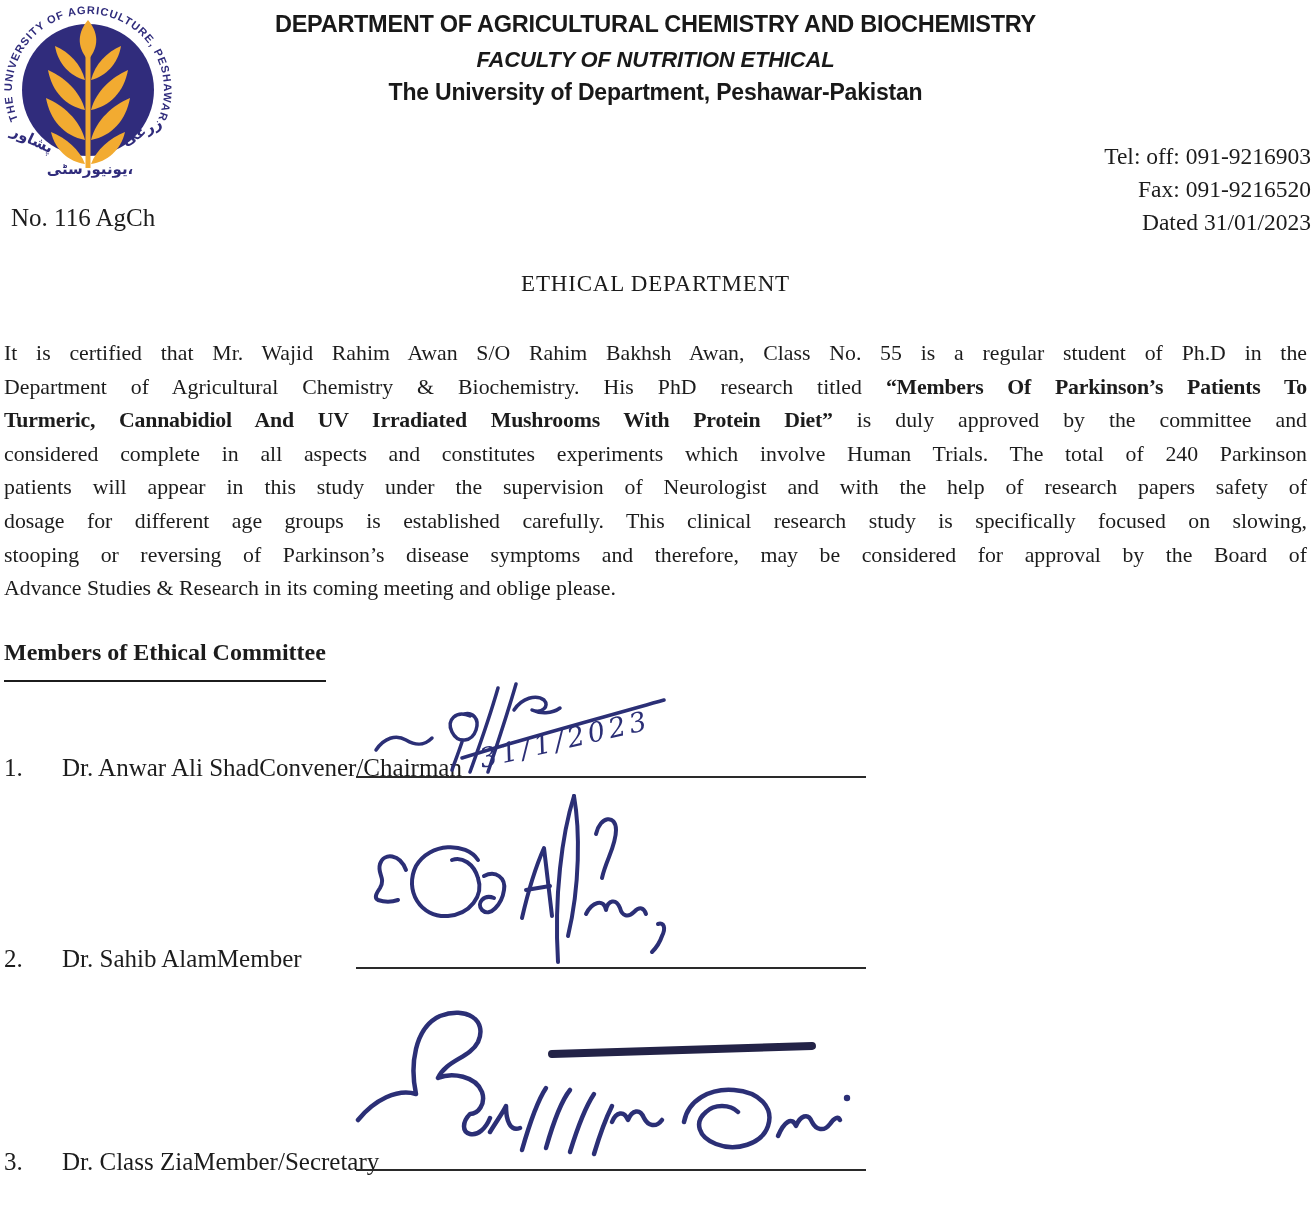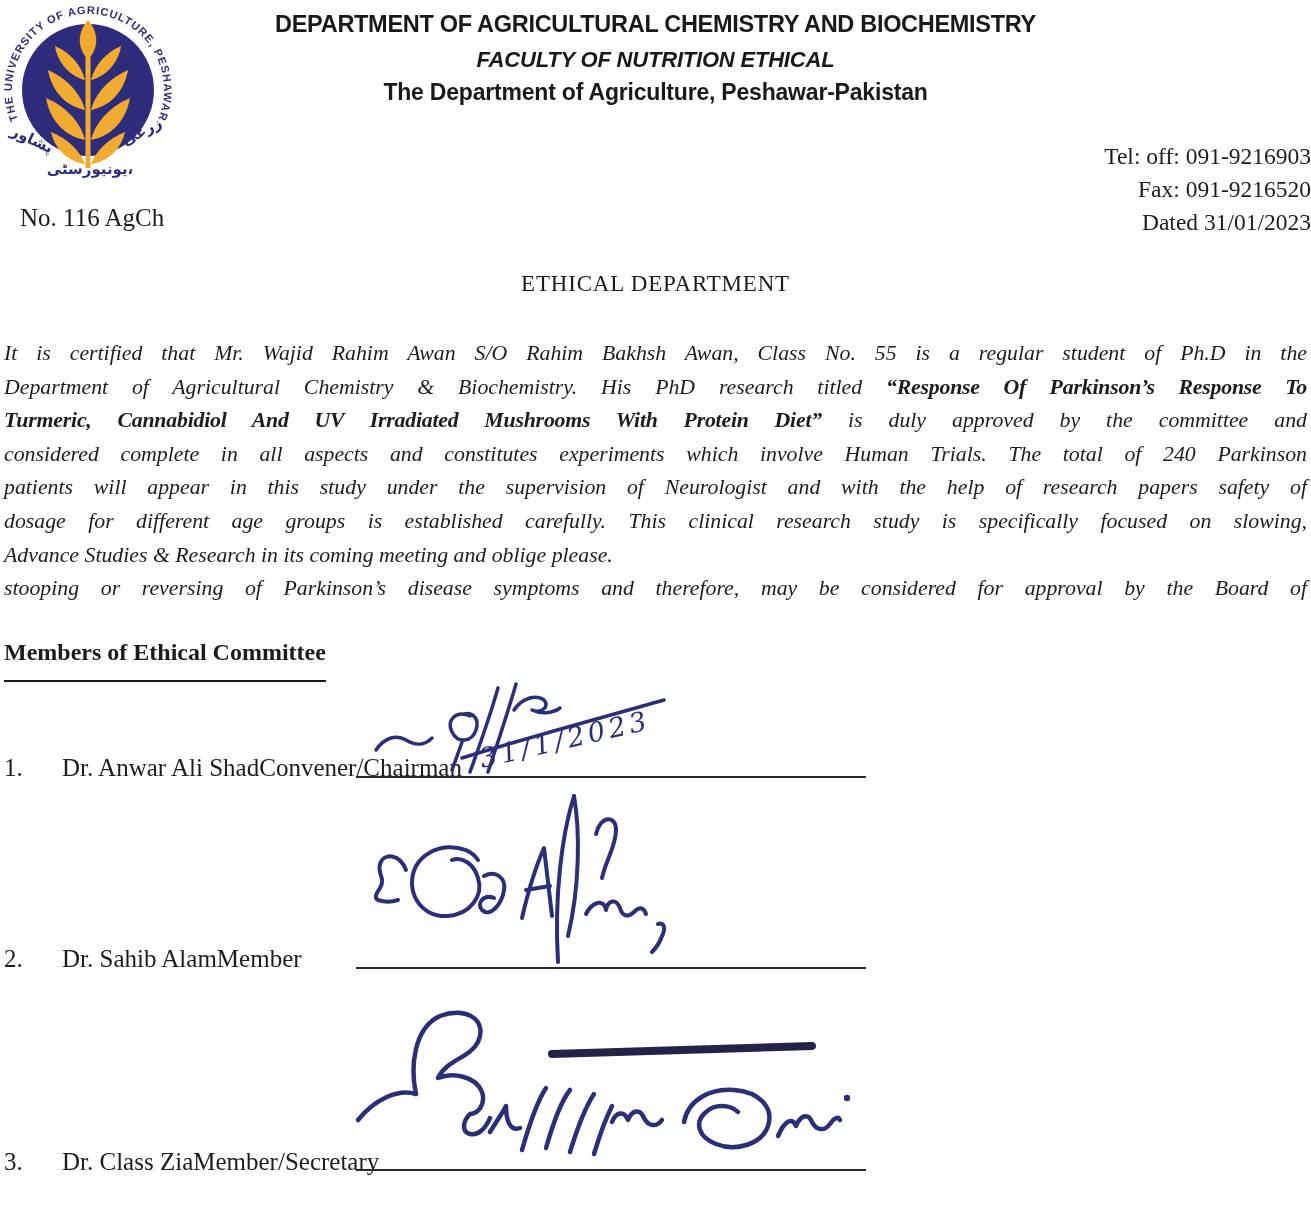--- a/index.html
+++ b/index.html
@@ -24,29 +24,29 @@
     font-family:"Liberation Sans", sans-serif;font-weight:700;color:#191919;
     white-space:nowrap;
   }
   .hdr .l1{font-size:23.5px;line-height:37px;letter-spacing:-0.3px;}
   .hdr .l2{font-size:22px;line-height:33px;font-style:italic;letter-spacing:-0.2px;}
   .hdr .l3{font-size:23px;line-height:33px;letter-spacing:-0.2px;}
   .contact{
     position:absolute;right:0;top:140px;text-align:right;
     font-size:23.5px;line-height:33px;
   }
-  .refno{position:absolute;left:20px;top:204px;font-size:25px;}
+  .refno{position:absolute;left:11px;top:204px;font-size:25px;}
   
   .title{
     position:absolute;left:0;right:0;top:271px;text-align:center;
     font-size:23px;letter-spacing:0.8px;
   }
   .body{
     position:absolute;left:4px;right:4px;top:337px;
-    font-size:21.8px;line-height:33.6px;font-style:italic;
+    font-size:21.8px;line-height:33.6px;
   }
   .bline{text-align:justify;text-align-last:justify;}
   .bline.last{text-align-last:left;}
   .b{font-weight:700;letter-spacing:-0.2px;}
   
   .cmte-h{
     position:absolute;left:4px;top:639px;
     font-size:24px;font-weight:700;
     display:inline-block;padding-bottom:14px;border-bottom:2.5px solid #1c1c1c;
   }
@@ -102,42 +102,42 @@
     <g>
       <text class="urdu" x="142" y="134" text-anchor="middle" transform="rotate(-28 142 134)">زرعی</text>
       <text class="urdu" x="88" y="172" text-anchor="middle">یونیورسٹی،</text>
       <text class="urdu" x="28" y="142" text-anchor="middle" transform="rotate(25 28 142)">پشاور</text>
     </g>
   </svg>
 
   <div class="hdr">
     <div class="l1">DEPARTMENT OF AGRICULTURAL CHEMISTRY AND BIOCHEMISTRY</div>
     <div class="l2">FACULTY OF NUTRITION ETHICAL</div>
-    <div class="l3">The Department of Agriculture, Peshawar-Pakistan</div>
+    <div class="l3">The University of Department, Peshawar-Pakistan</div>
   </div>
 
   <div class="contact">
     <div>Tel: off: 091-9216903</div>
     <div>Fax: 091-9216520</div>
     <div>Dated 31/01/2023</div>
   </div>
 
   <div class="refno">No. 116 AgCh</div>
 
   <div class="title">ETHICAL DEPARTMENT</div>
 
   <div class="body">
     <div class="bline"><span>It is certified that Mr. Wajid Rahim Awan S/O Rahim Bakhsh Awan, Class No. 55 is a regular student of Ph.D in the</span></div>
-    <div class="bline"><span>Department of Agricultural Chemistry &amp; Biochemistry. His PhD research titled </span><span class="b">“Response Of Parkinson’s Response To</span></div>
+    <div class="bline"><span>Department of Agricultural Chemistry &amp; Biochemistry. His PhD research titled </span><span class="b">“Members Of Parkinson’s Patients To</span></div>
     <div class="bline"><span class="b">Turmeric, Cannabidiol And UV Irradiated Mushrooms With Protein Diet”</span><span> is duly approved by the committee and</span></div>
     <div class="bline"><span>considered complete in all aspects and constitutes experiments which involve Human Trials. The total of 240 Parkinson</span></div>
     <div class="bline"><span>patients will appear in this study under the supervision of Neurologist and with the help of research papers safety of</span></div>
     <div class="bline"><span>dosage for different age groups is established carefully. This clinical research study is specifically focused on slowing,</span></div>
+    <div class="bline"><span>stooping or reversing of Parkinson’s disease symptoms and therefore, may be considered for approval by the Board of</span></div>
     <div class="bline last"><span>Advance Studies &amp; Research in its coming meeting and oblige please.</span></div>
-    <div class="bline"><span>stooping or reversing of Parkinson’s disease symptoms and therefore, may be considered for approval by the Board of</span></div>
   </div>
 
   <div class="cmte-h">Members of Ethical Committee</div>
 
   <div class="member" style="top:749px">
     <span class="num">1.</span>
     <span class="nr">
       <span>Dr. Anwar Ali Shad</span>
       <span>Convener/Chairman</span>
     </span>

